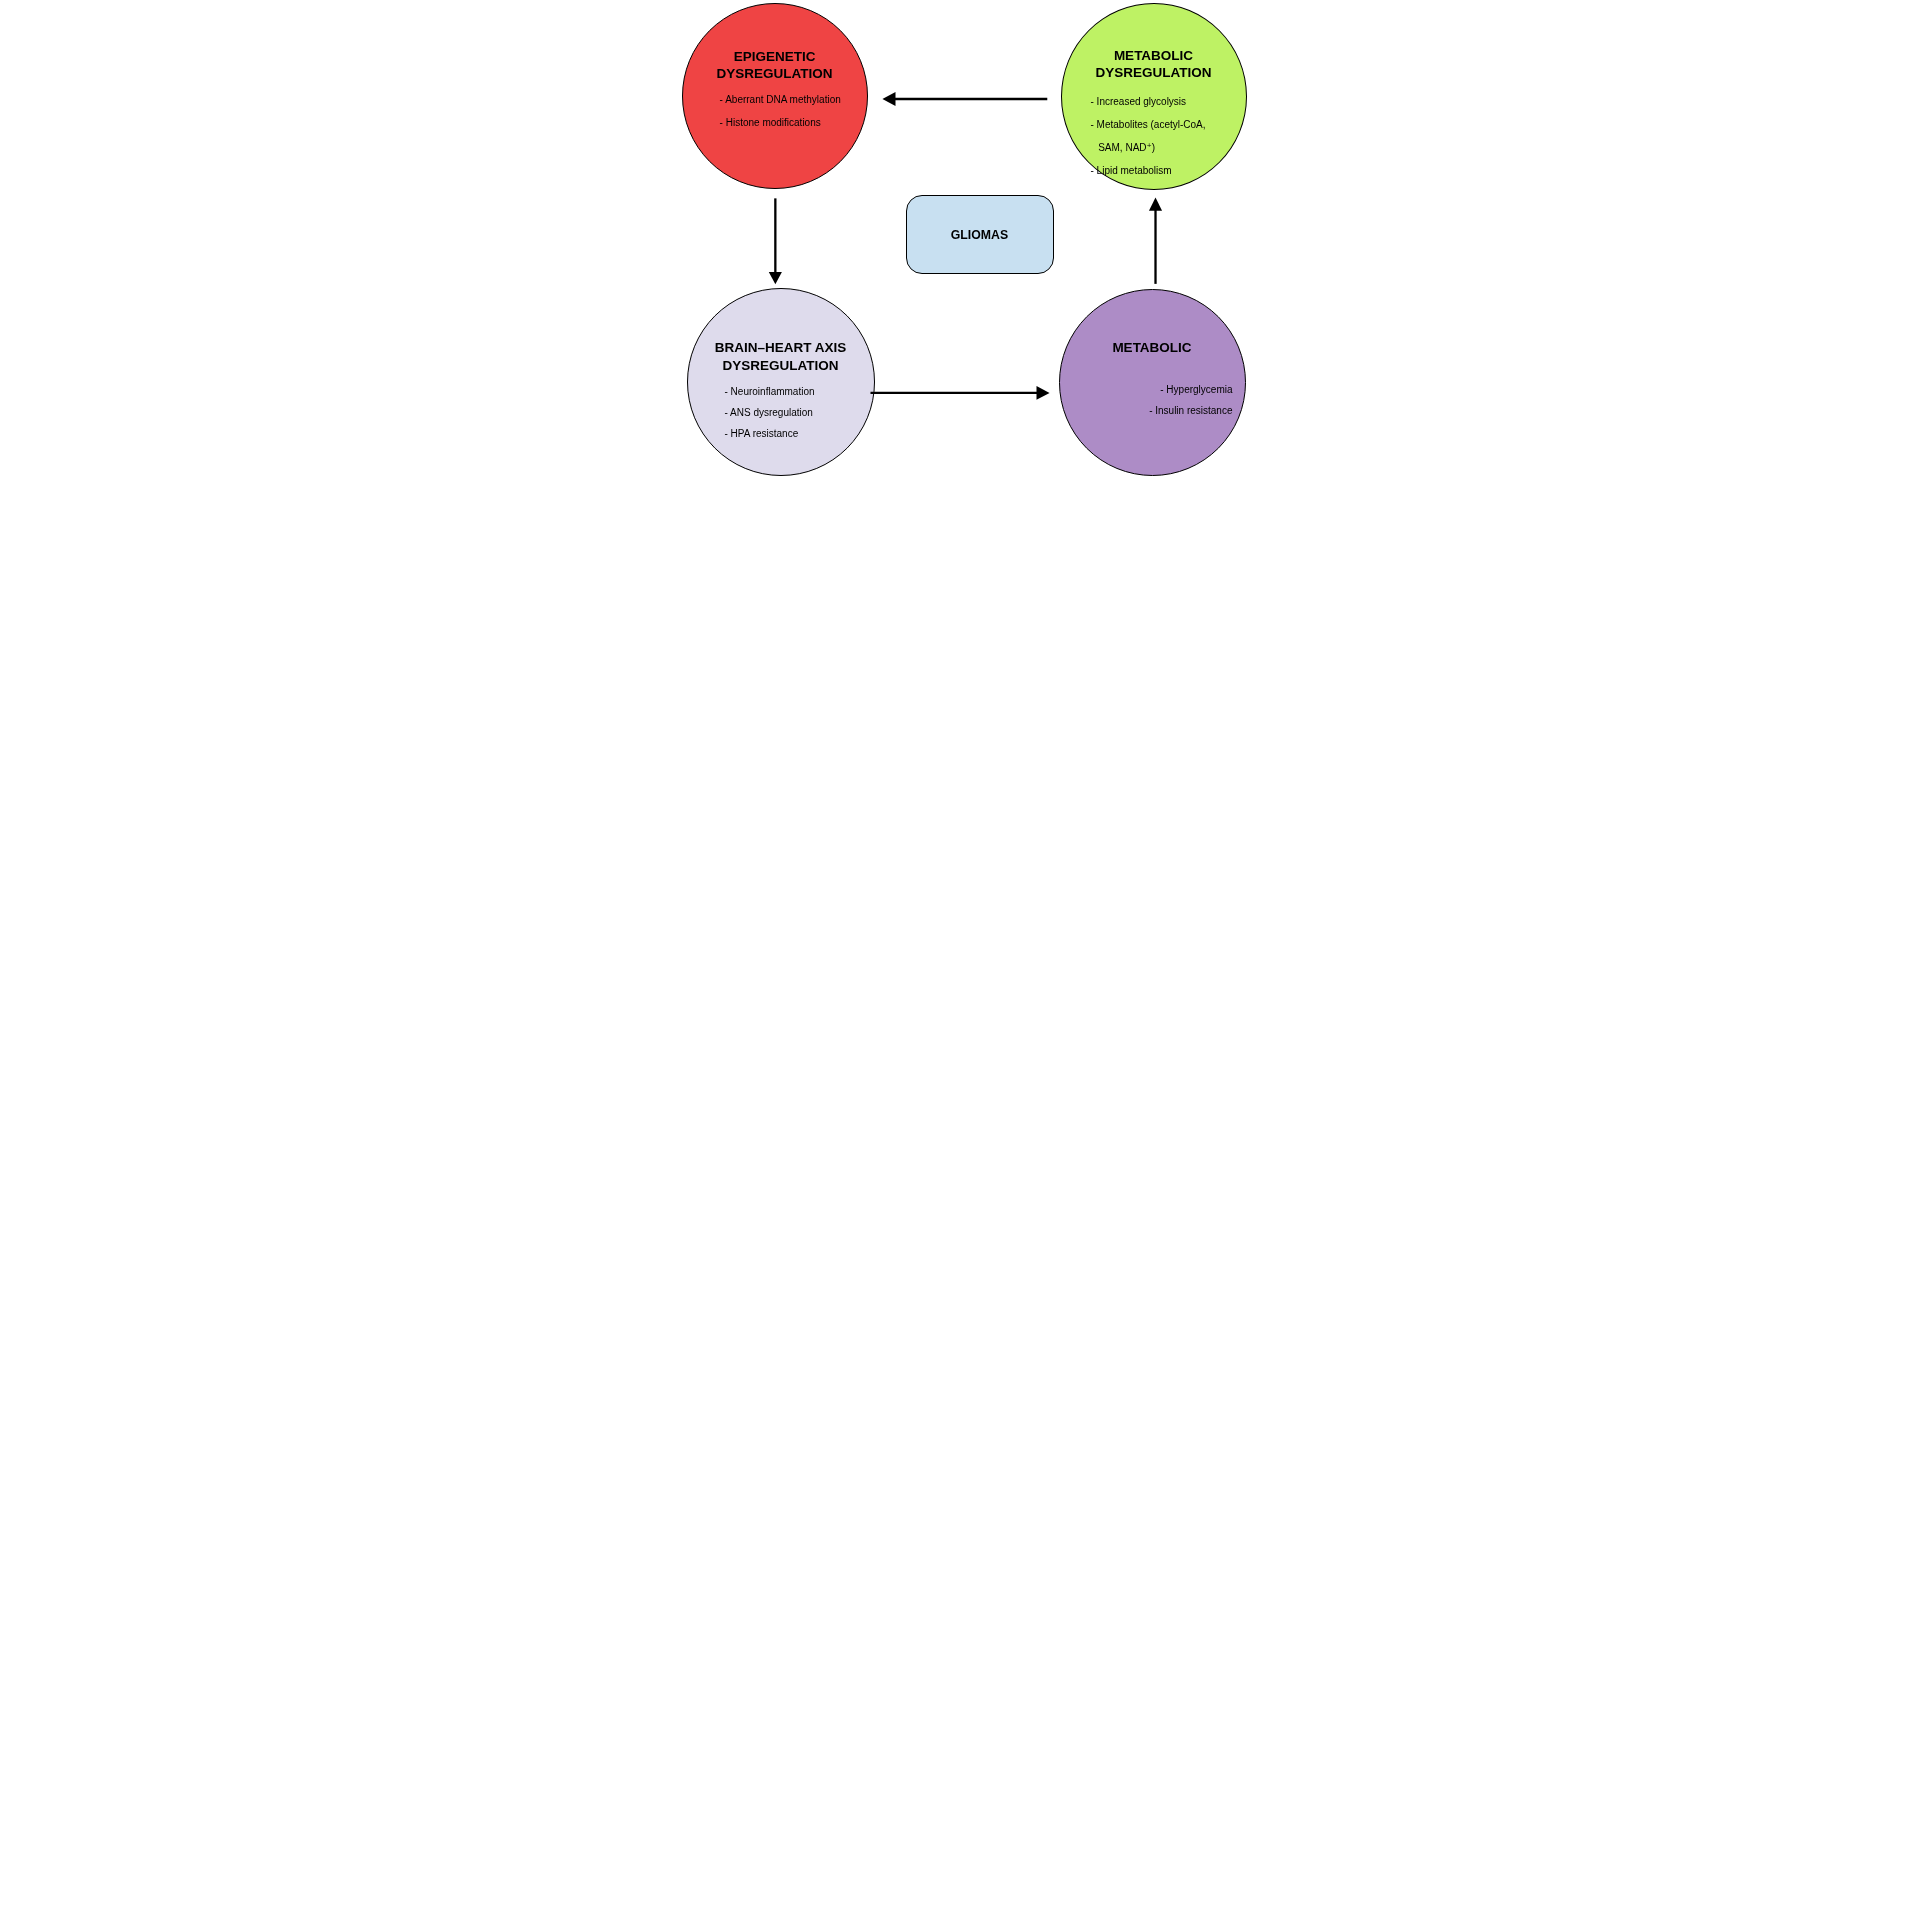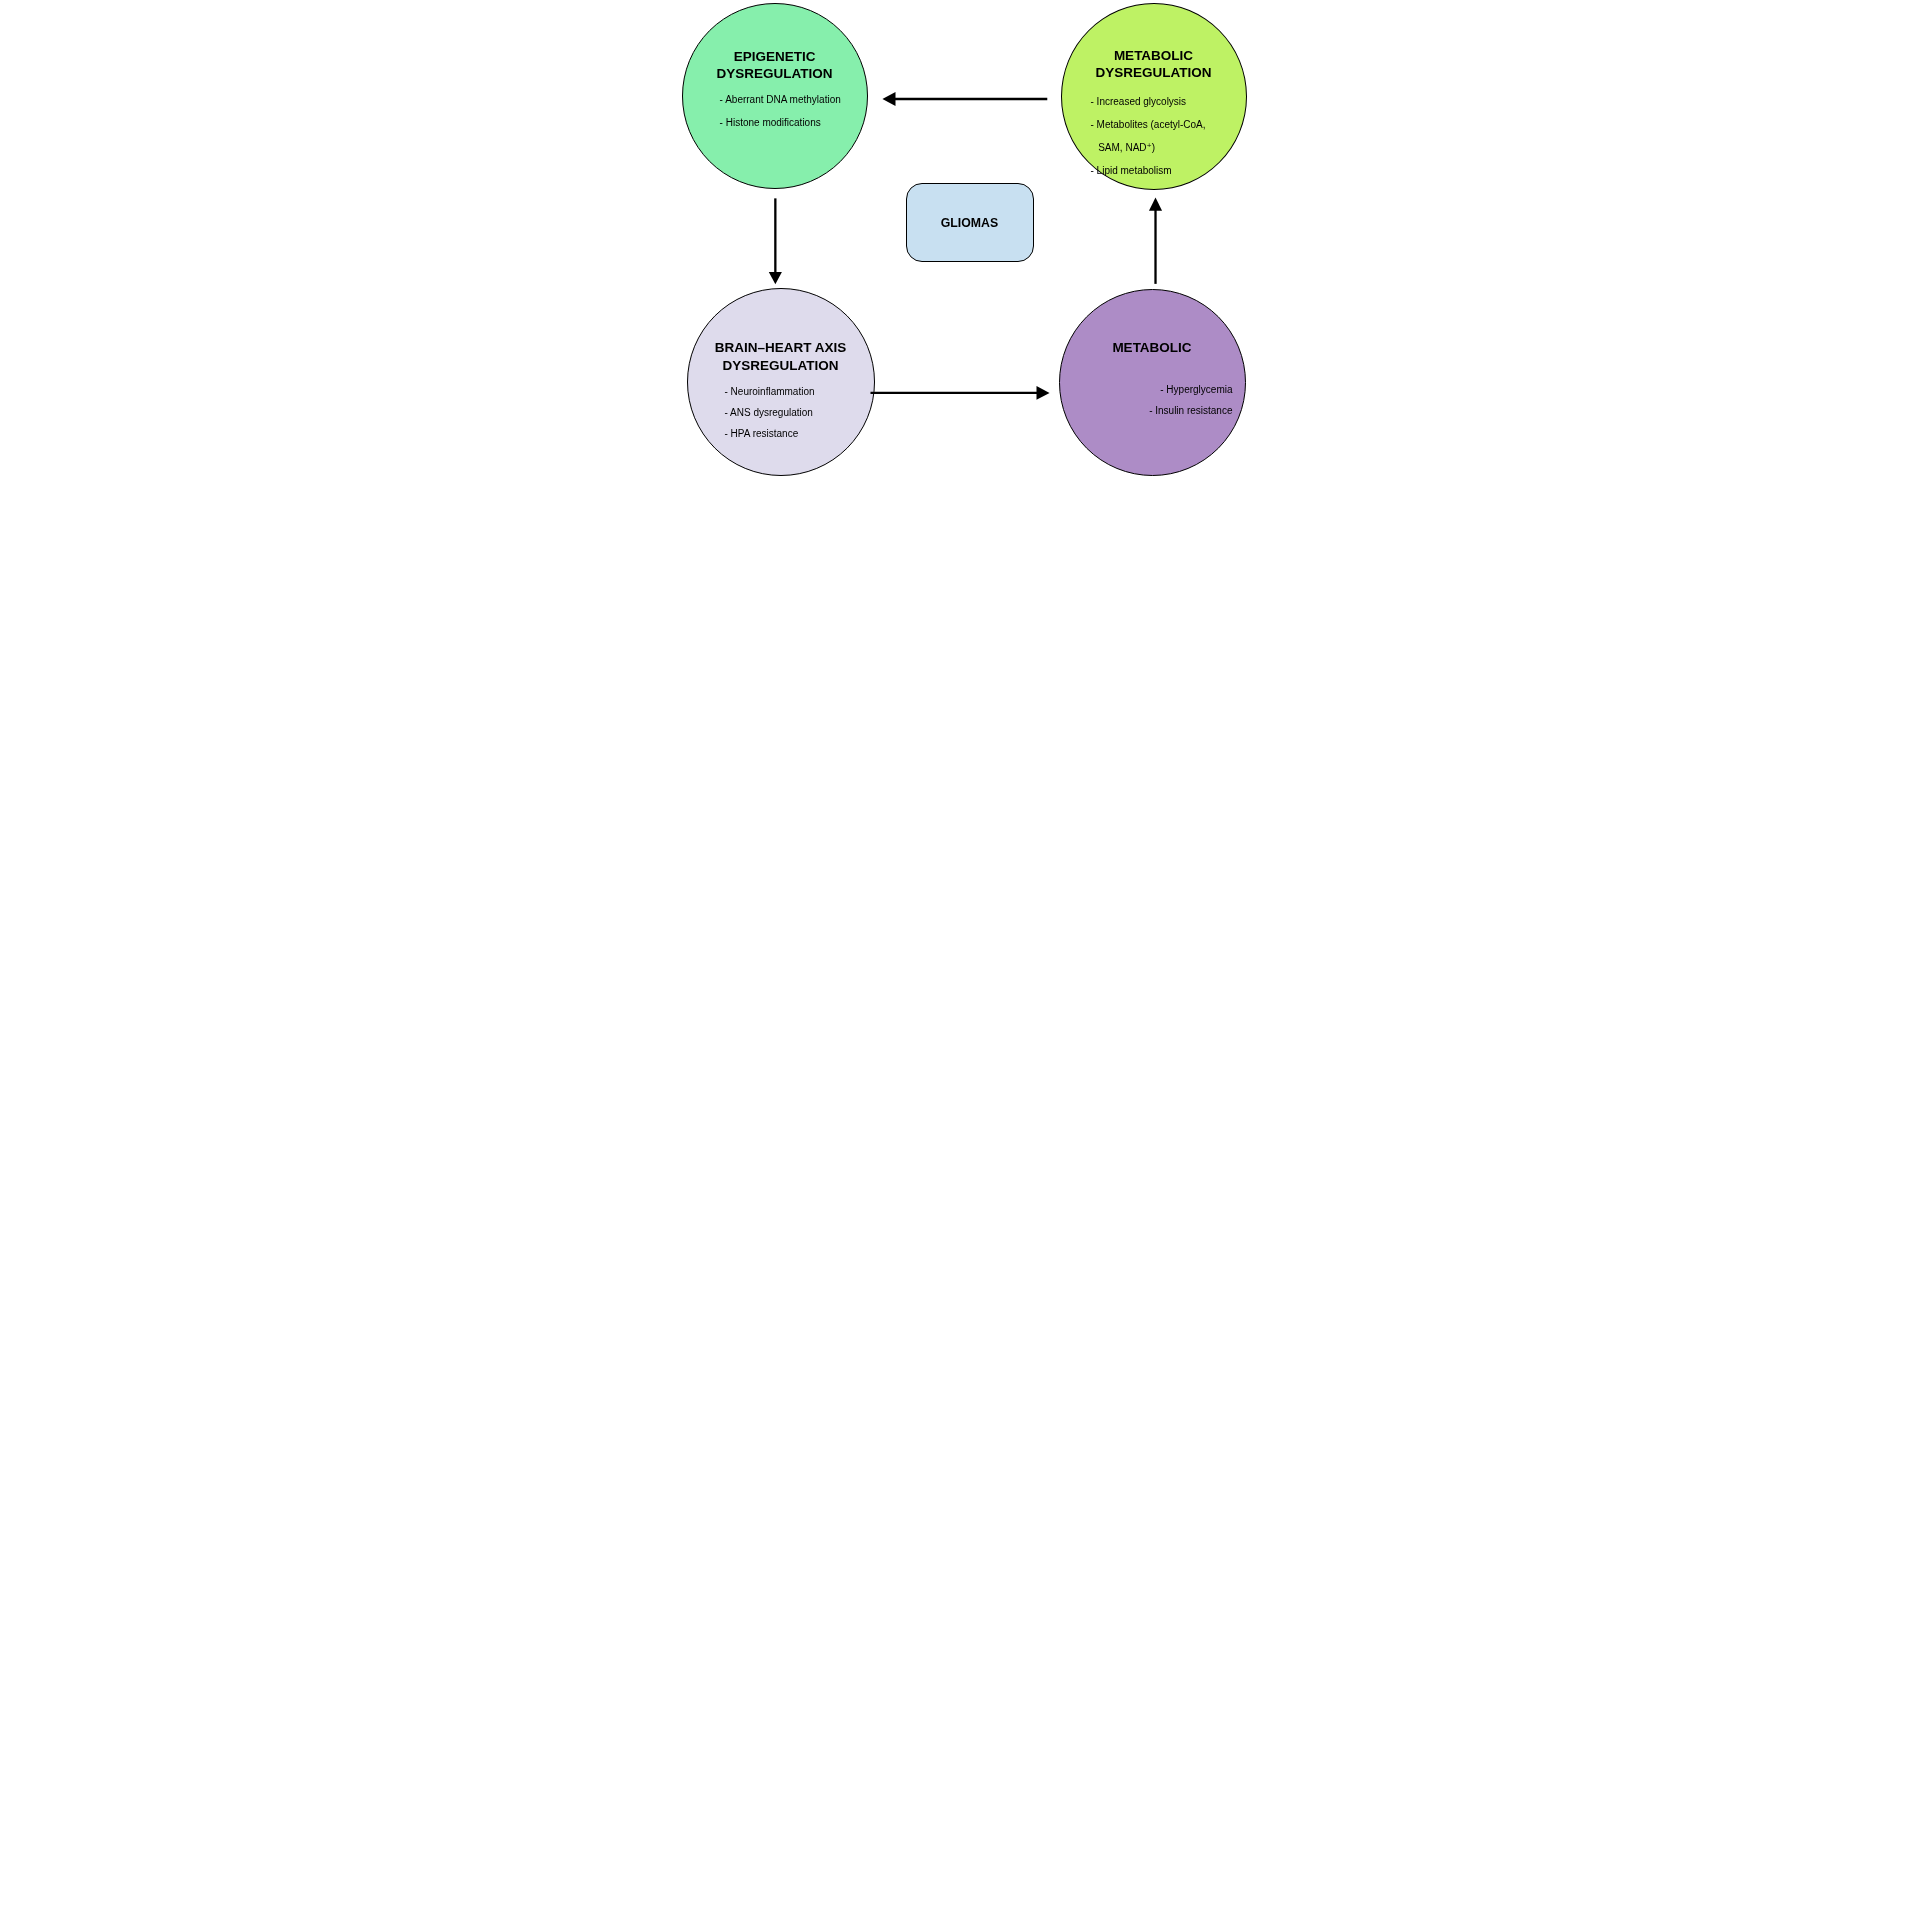--- a/index.html
+++ b/index.html
@@ -19,33 +19,33 @@
   .node-brainheart .node-title{top:50px;}
   .node-diabetes   .node-title{top:49px;}
 
   .node-bullets{position:absolute;font-size:10px;color:#000;text-align:left;}
   .node-epigenetic .node-bullets{top:84px;left:37px;width:140px;line-height:23px;}
   .node-metabolic  .node-bullets{top:86px;left:29px;width:134px;line-height:23px;}
   .node-brainheart .node-bullets{top:92px;left:37px;width:139px;line-height:21px;}
   .node-diabetes   .node-bullets{top:89px;left:34px;width:139px;line-height:21px;text-align:right;}
   .bullet{padding-left:7.7px;text-indent:-7.7px;}
 
-  .center-box{position:absolute;left:227px;top:183px;width:128px;height:79px;
+  .center-box{position:absolute;left:227px;top:195px;width:148px;height:79px;
               border:1.2px solid #000;border-radius:16px;box-sizing:border-box;
               display:flex;align-items:center;justify-content:center;}
   .center-box .label{font-weight:bold;font-size:12.3px;color:#000;}
 
   svg.arrows{position:absolute;left:0;top:0;width:569px;height:478px;pointer-events:none;}
 </style>
 </head>
 <body>
 
 <div class="canvas">
 
-  <div class="node node-epigenetic" style="background-color: #86efac;">
+  <div class="node node-epigenetic" style="background-color: #ef4444;">
     <div class="node-title">
       <div>EPIGENETIC</div>
       <div>DYSREGULATION</div>
     </div>
     <div class="node-bullets">
       <div class="bullet">- Aberrant DNA methylation</div>
       <div class="bullet">- Histone modifications</div>
     </div>
   </div>
 

